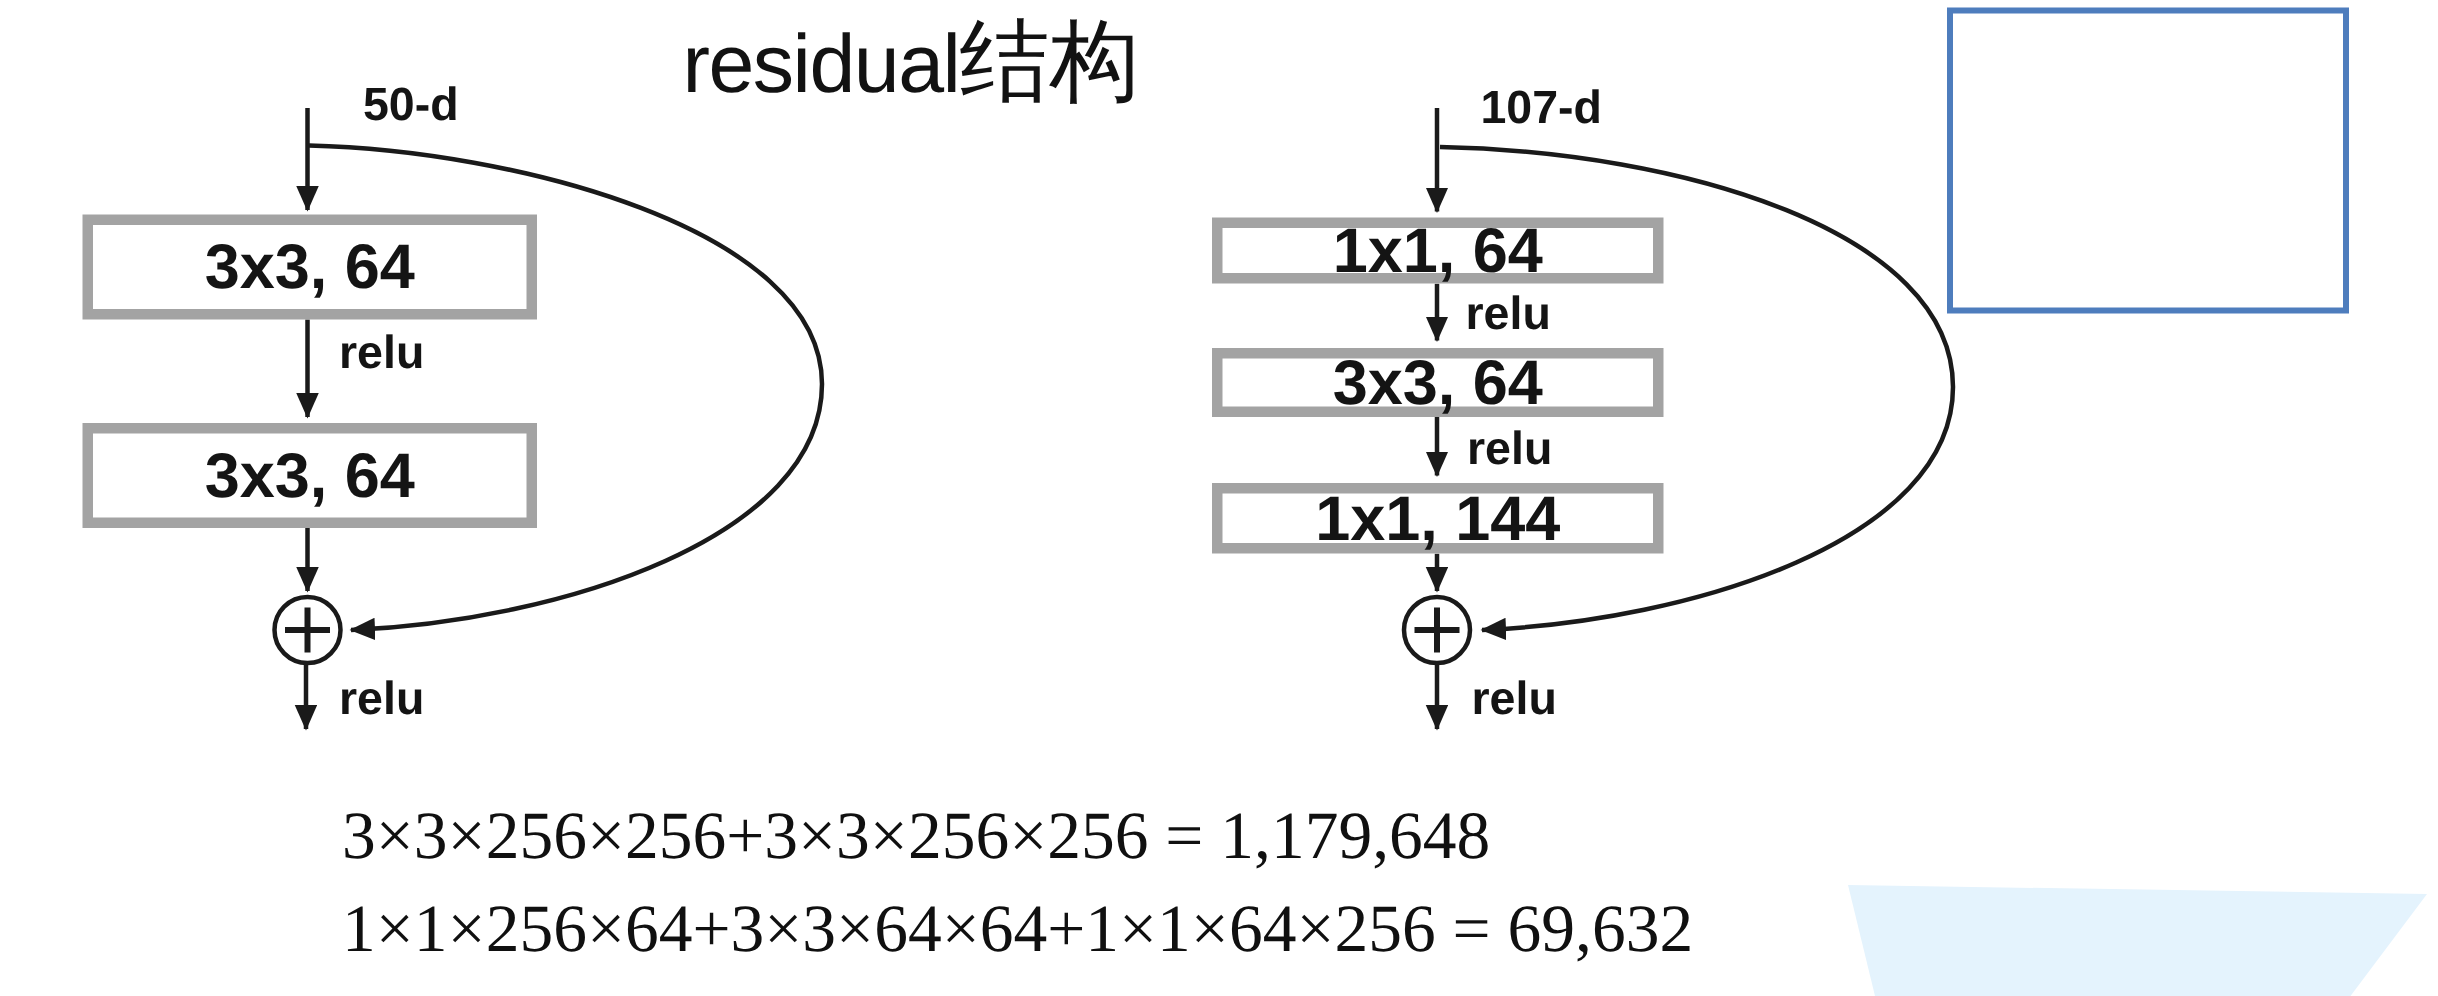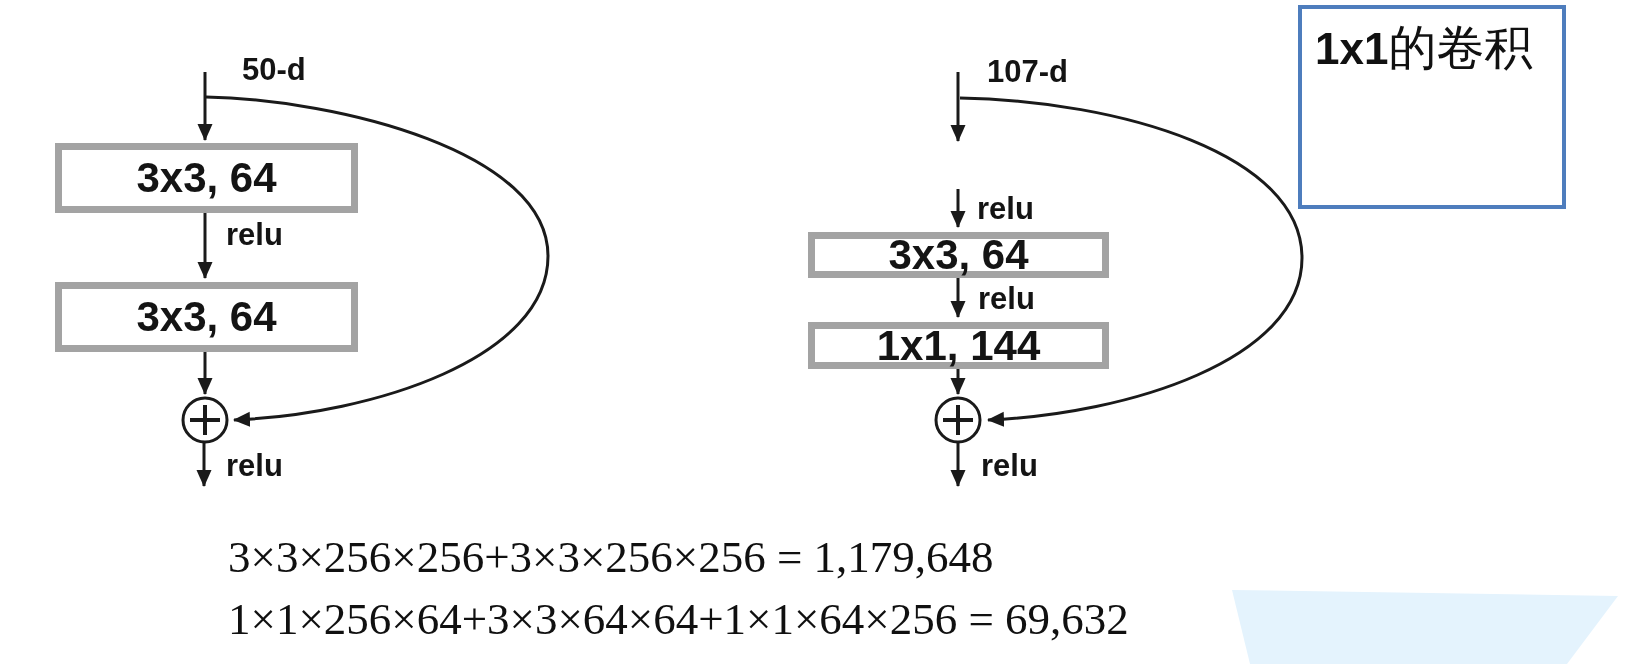--- a/index.html
+++ b/index.html
@@ -73,43 +73,46 @@
       <path class="stroke" d="M958,72 V141" marker-end="url(#arr)"></path>
       <path class="stroke" d="M958,189 V227" marker-end="url(#arr)"></path>
       <path class="stroke" d="M958,278 V317" marker-end="url(#arr)"></path>
       <path class="stroke" d="M958,369 V394" marker-end="url(#arr)"></path>
       <path class="stroke" d="M958,443 V486" marker-end="url(#arr)"></path>
       <circle class="node" cx="958" cy="420" r="22"></circle>
       <path class="plus" d="M943,420 h30 M958,405 v30"></path>
     </g>
   </svg>
 
+  <div class="abs title">
+    <span>residual</span><span class="cjk">结构</span>
+  </div>
 
   <div class="abs note">
-    <div class="note-line">
-      <span class="note-bold">1x1</span><span>的卷积</span>
-    </div>
   </div>
 
   <span class="abs lbl" style="left:242px;top:54px;">50-d</span>
 
   <div class="layer-box" style="left:55px;top:143px;width:303px;height:70px;">
     <span>3x3, 64</span>
   </div>
 
   <span class="abs lbl" style="left:226px;top:219px;">relu</span>
 
   <div class="layer-box" style="left:55px;top:282px;width:303px;height:70px;">
     <span>3x3, 64</span>
   </div>
 
   <span class="abs lbl" style="left:226px;top:450px;">relu</span>
 
   <span class="abs lbl" style="left:987px;top:56px;">107-d</span>
 
+  <div class="layer-box" style="left:808px;top:145px;width:301px;height:44px;">
+    <span>1x1, 64</span>
+  </div>
 
   <span class="abs lbl" style="left:977px;top:193px;">relu</span>
 
   <div class="layer-box" style="left:808px;top:232px;width:301px;height:46px;">
     <span>3x3, 64</span>
   </div>
 
   <span class="abs lbl" style="left:978px;top:283px;">relu</span>
 
   <div class="layer-box" style="left:808px;top:322px;width:301px;height:47px;">

